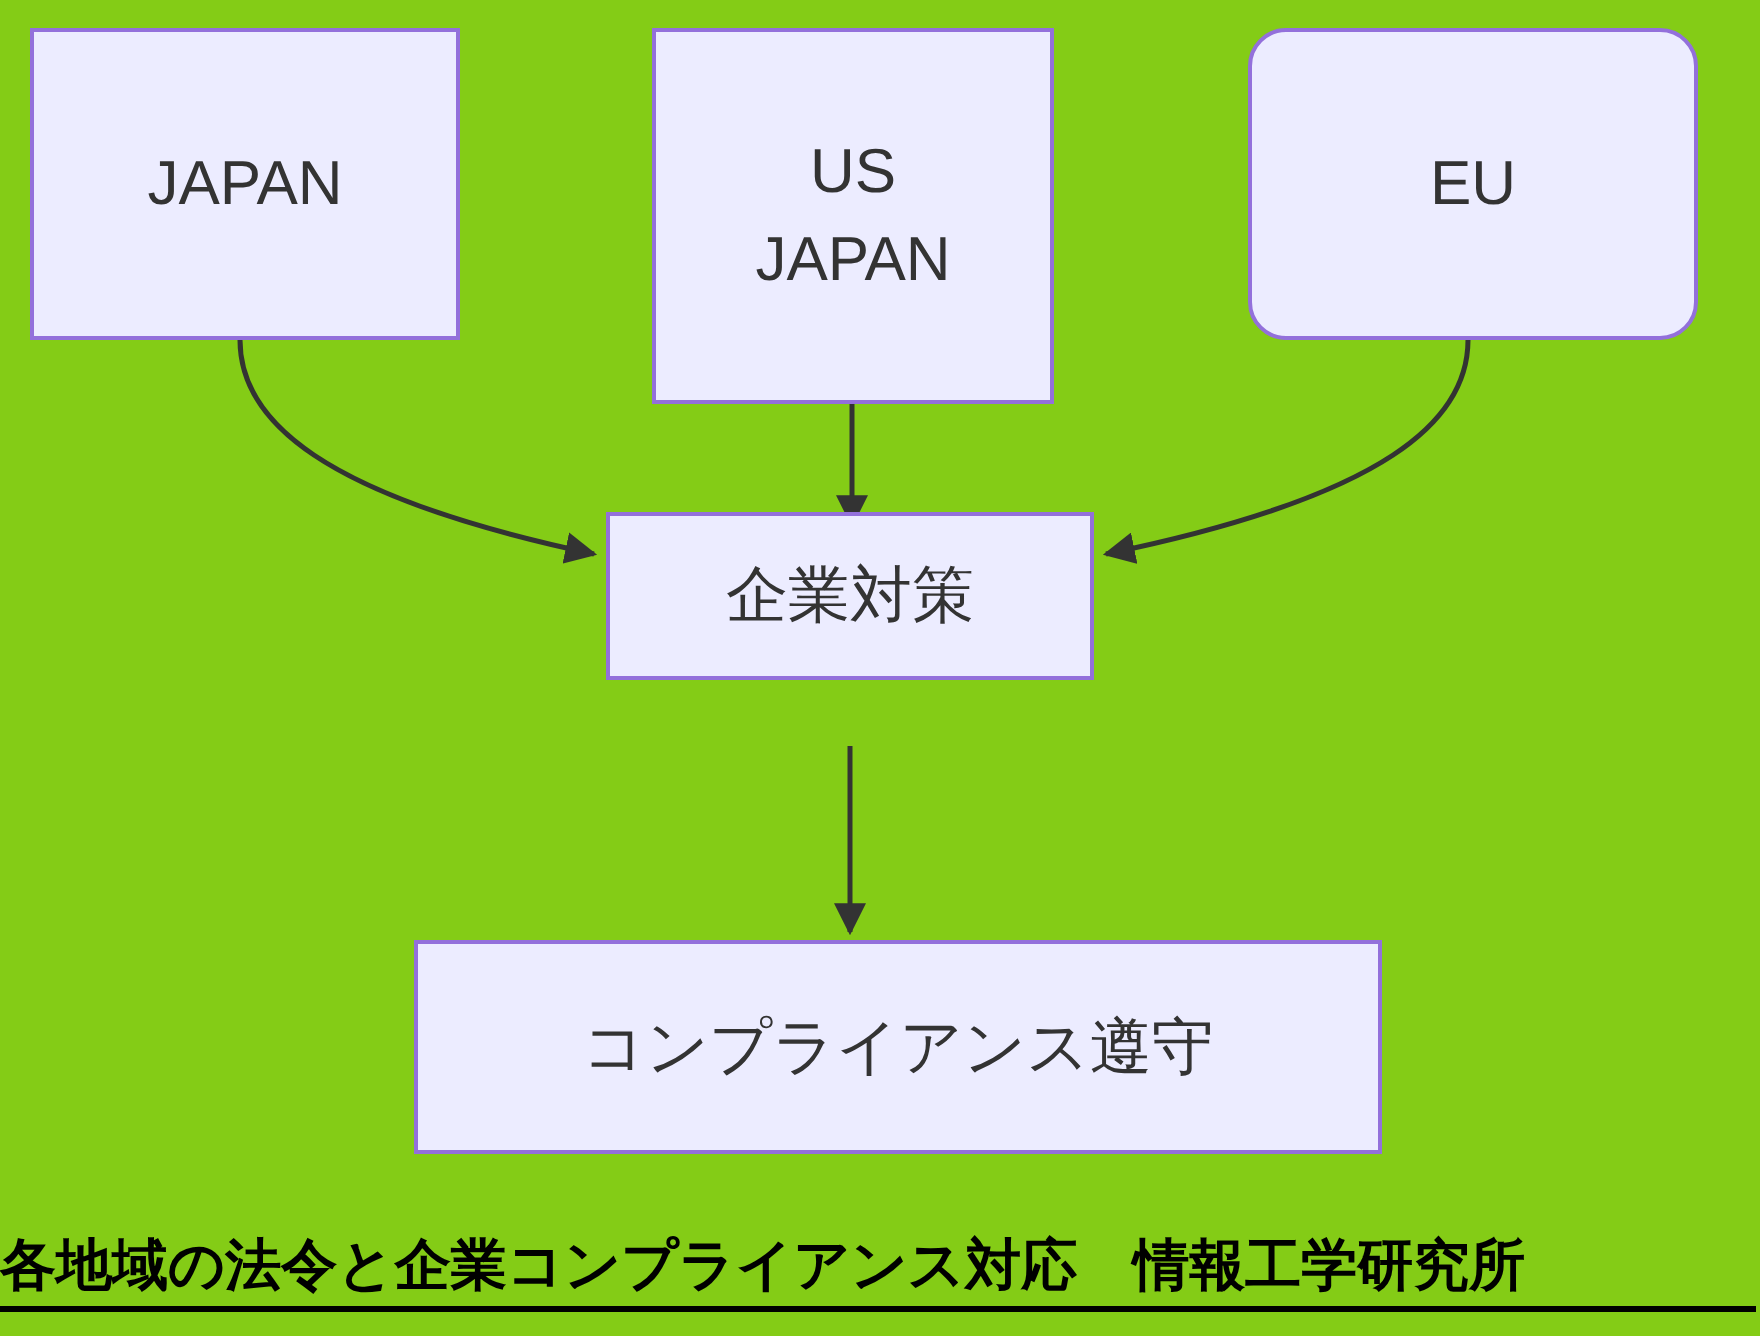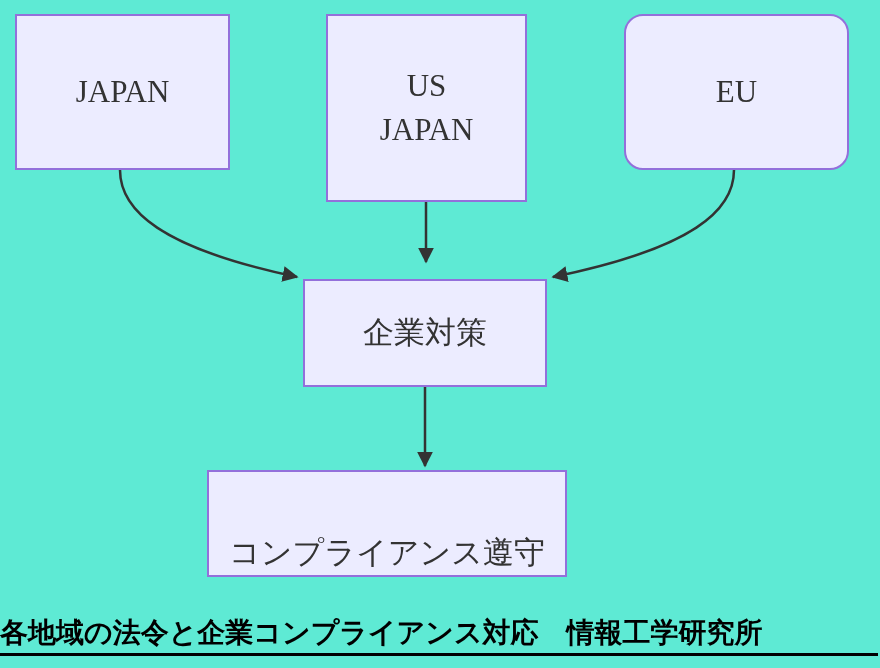--- a/index.html
+++ b/index.html
@@ -5,23 +5,22 @@
   html, body {
     margin: 0;
     padding: 0;
     background: #ffffff;
     font-family: "Liberation Sans", sans-serif;
   }
   .stage {
     position: relative;
     width: 880px;
     height: 668px;
-    background: #5eead4;
+    background: #84cc16;
     overflow: hidden;
-    font-family: Liberation Serif, serif;
   }
   .edges {
     position: absolute;
     left: 0;
     top: 0;
     width: 880px;
     height: 668px;
     pointer-events: none;
   }
   .node {
@@ -34,22 +33,22 @@
     flex-direction: column;
     align-items: center;
     justify-content: center;
     text-align: center;
     font-size: 31px;
     line-height: 44px;
   }
   .node-japan      { left: 15px;  top: 14px;  width: 215px; height: 156px; }
   .node-us         { left: 326px; top: 14px;  width: 201px; height: 188px; }
   .node-eu         { left: 624px; top: 14px;  width: 225px; height: 156px; border-radius: 19px; }
-  .node-corporate  { left: 303px; top: 279px; width: 244px; height: 108px; }
-  .node-compliance { left: 207px; top: 470px; width: 360px; height: 107px; justify-content: flex-end; }
+  .node-corporate  { left: 303px; top: 256px; width: 244px; height: 84px; }
+  .node-compliance { left: 207px; top: 470px; width: 484px; height: 107px; }
   .node-line { display: block; }
   .caption {
     position: absolute;
     left: 0;
     top: 612px;
     width: 878px;
     height: 41px;
     border-bottom: 3px solid #000000;
     color: #000000;
     font-size: 28px;

